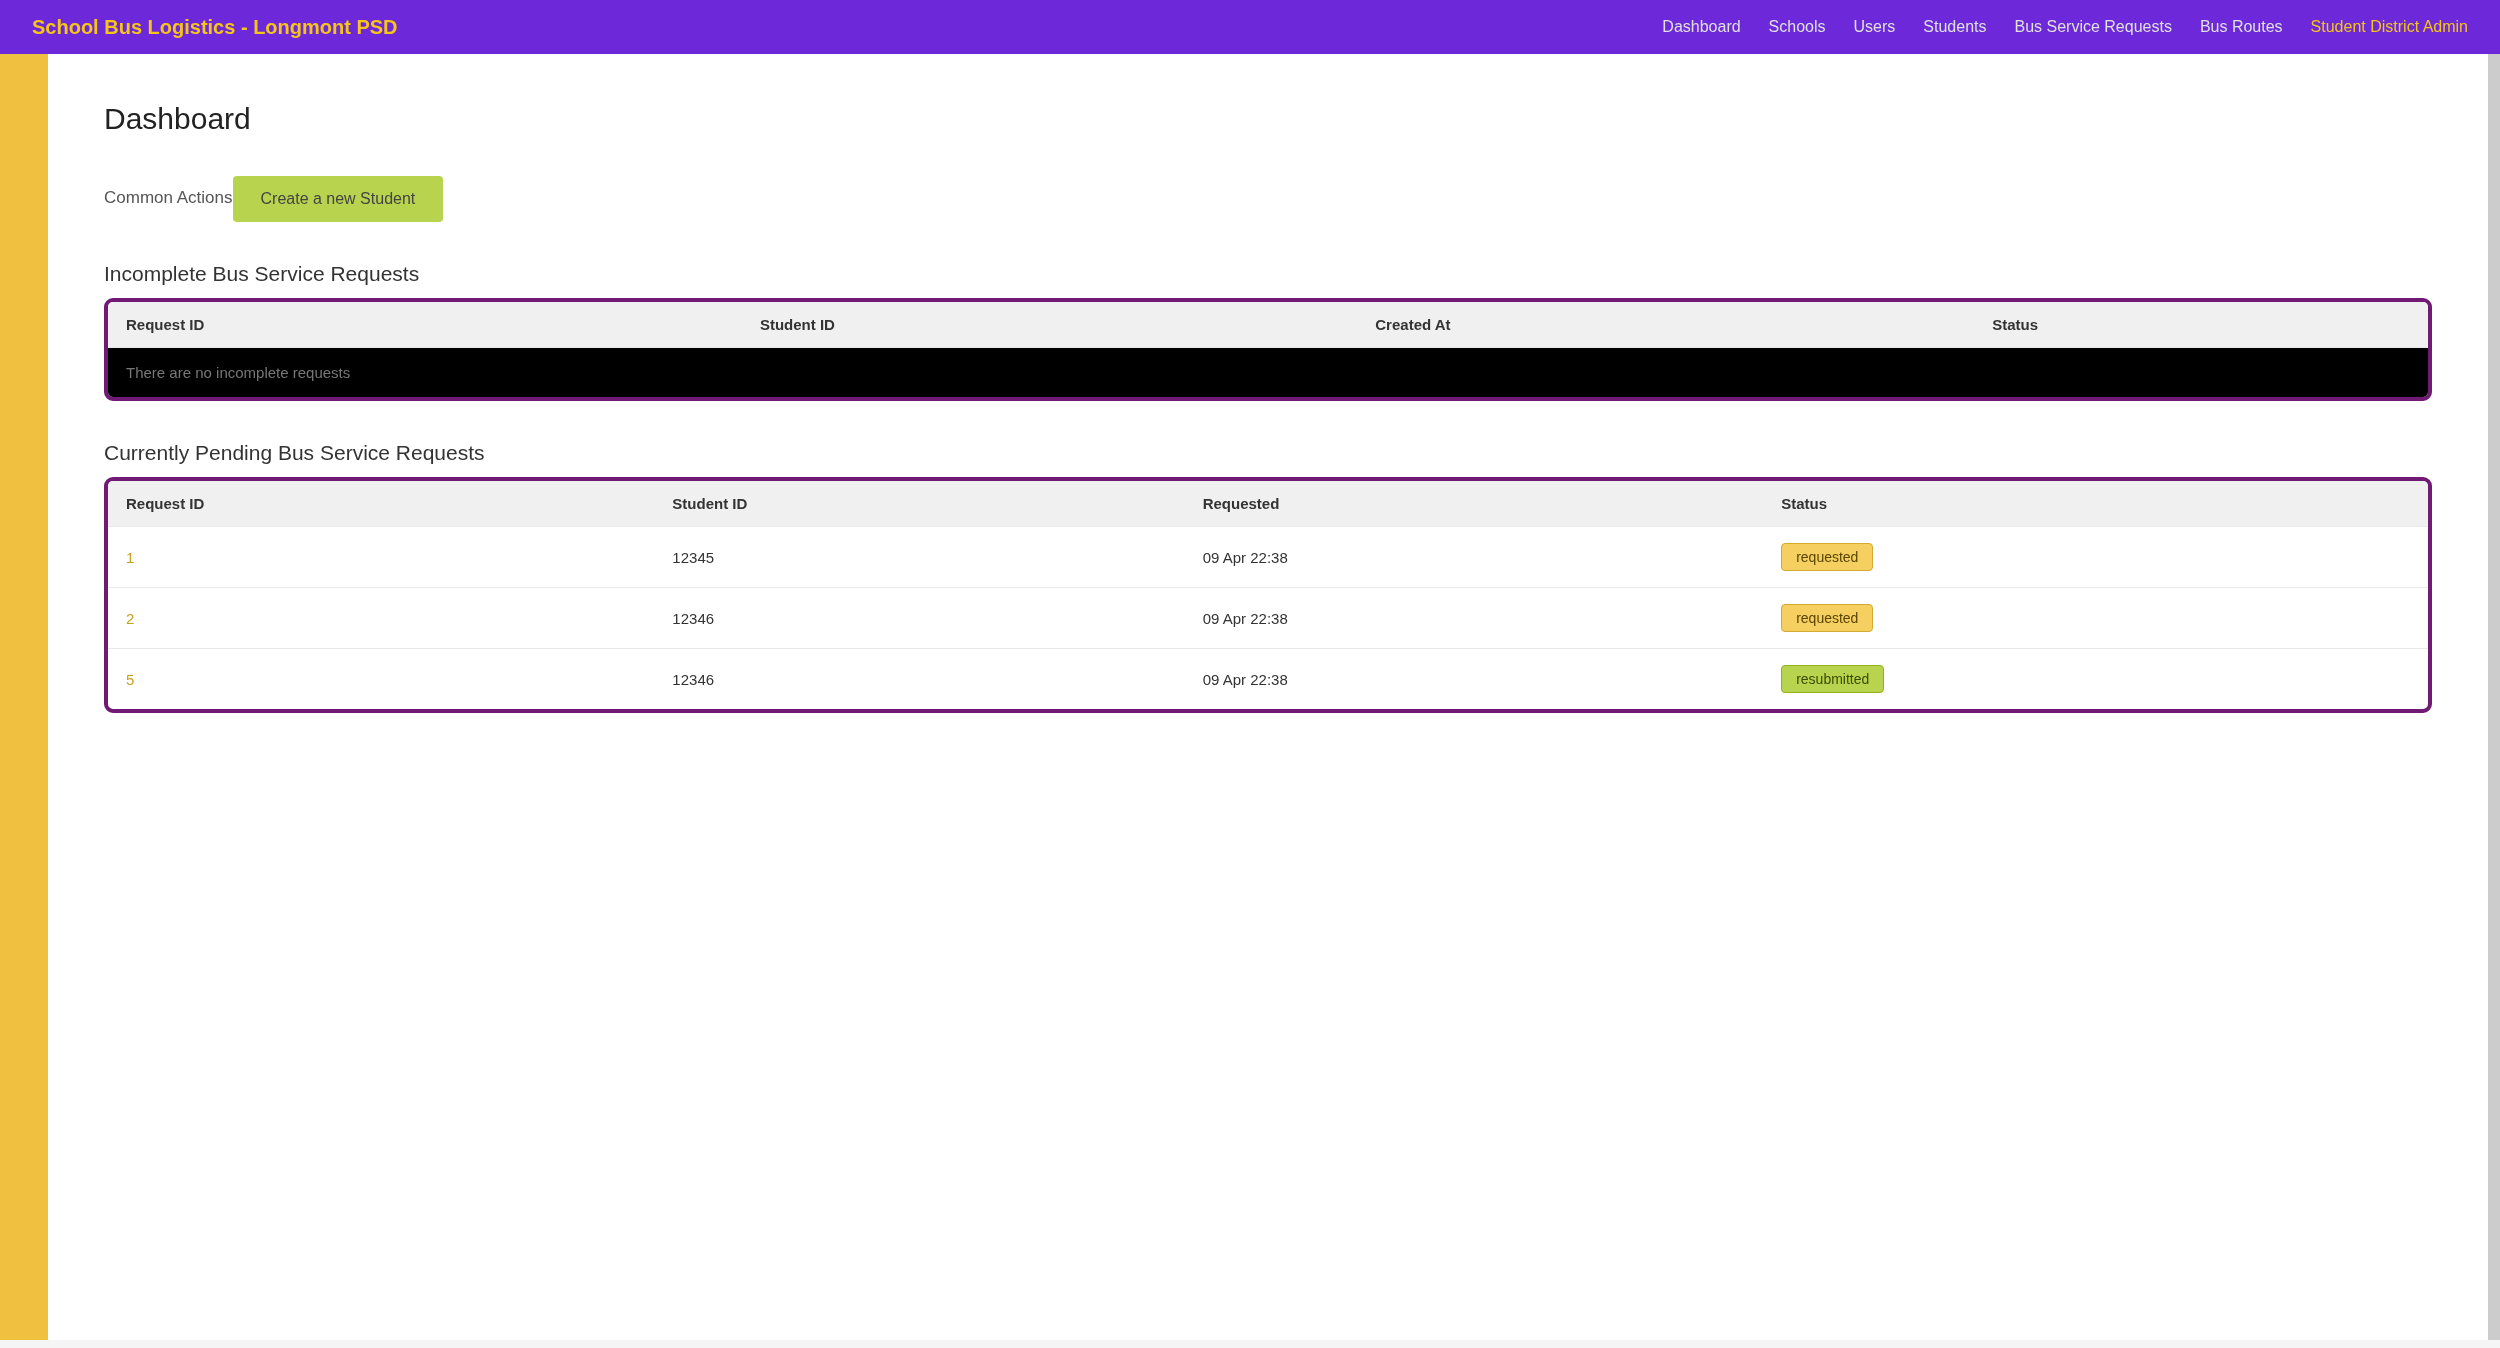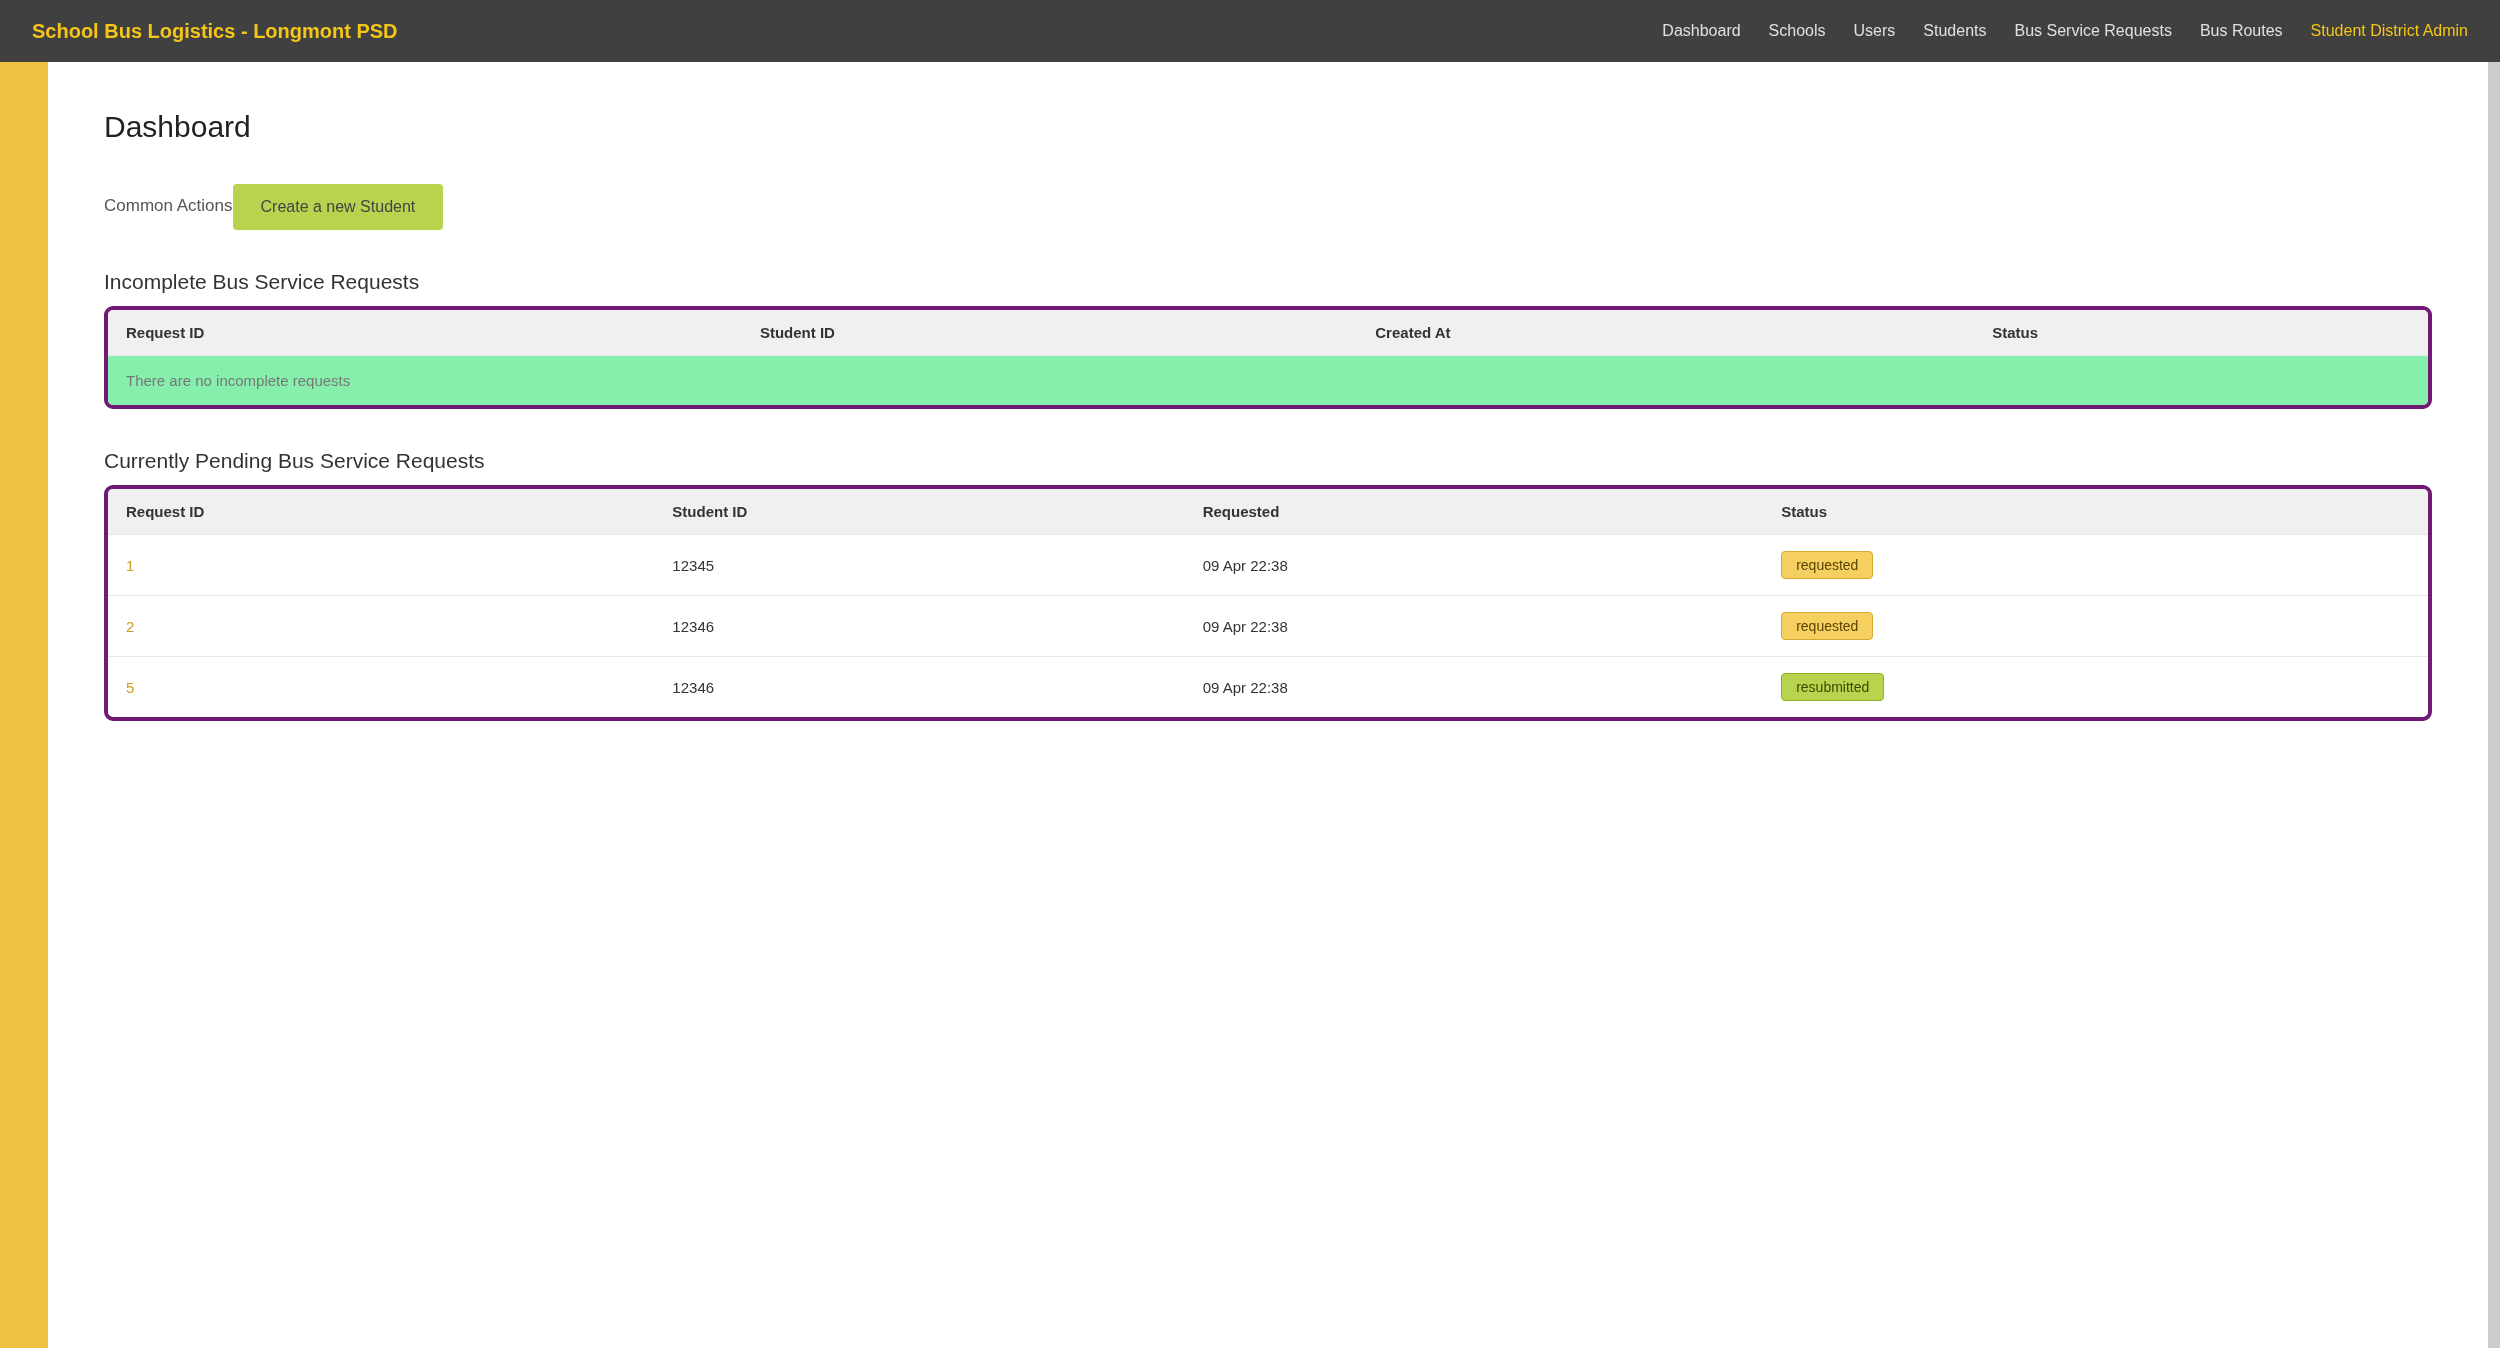--- a/index.html
+++ b/index.html
@@ -1,25 +1,25 @@
 <!DOCTYPE html>
 <html><head>
   <meta charset="utf-8">
   <style>
     * { box-sizing: border-box; margin: 0; padding: 0; }
     body { font-family: Arial, sans-serif; background: #f5f5f5; min-height: 100vh; }
 
     
     .navbar {
-      background: #404040;
+      background: #6d28d9;
       display: flex;
       align-items: center;
       justify-content: space-between;
       padding: 0 32px;
-      height: 62px;
+      height: 54px;
       gap: 24px;
     }
     .navbar-brand {
       color: #f5c518;
       font-size: 20px;
       font-weight: bold;
       white-space: nowrap;
     }
     .navbar-links {
       display: flex;
@@ -117,21 +117,21 @@
     }
     tbody tr {
       border-top: 1px solid #e8e8e8;
     }
     tbody td {
       padding: 16px 18px;
       font-size: 15px;
       color: #333;
     }
     .empty-row td {
-      background: #86efac;
+      background: #000000;
       color: #777;
       font-size: 15px;
     }
 
     .link-id {
       color: #c8a020;
       cursor: pointer;
       text-decoration: none;
     }
 

